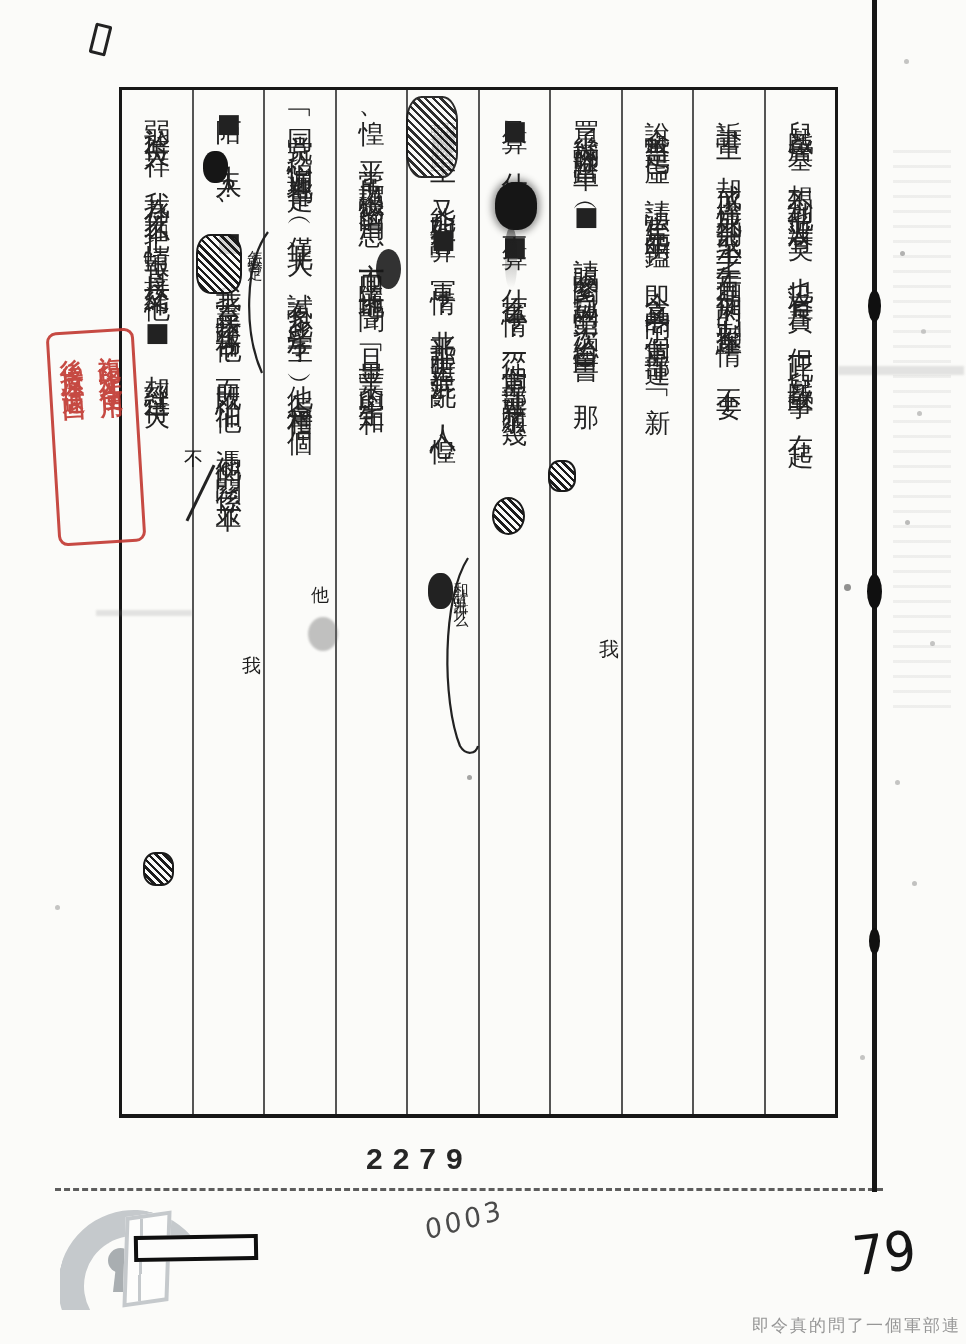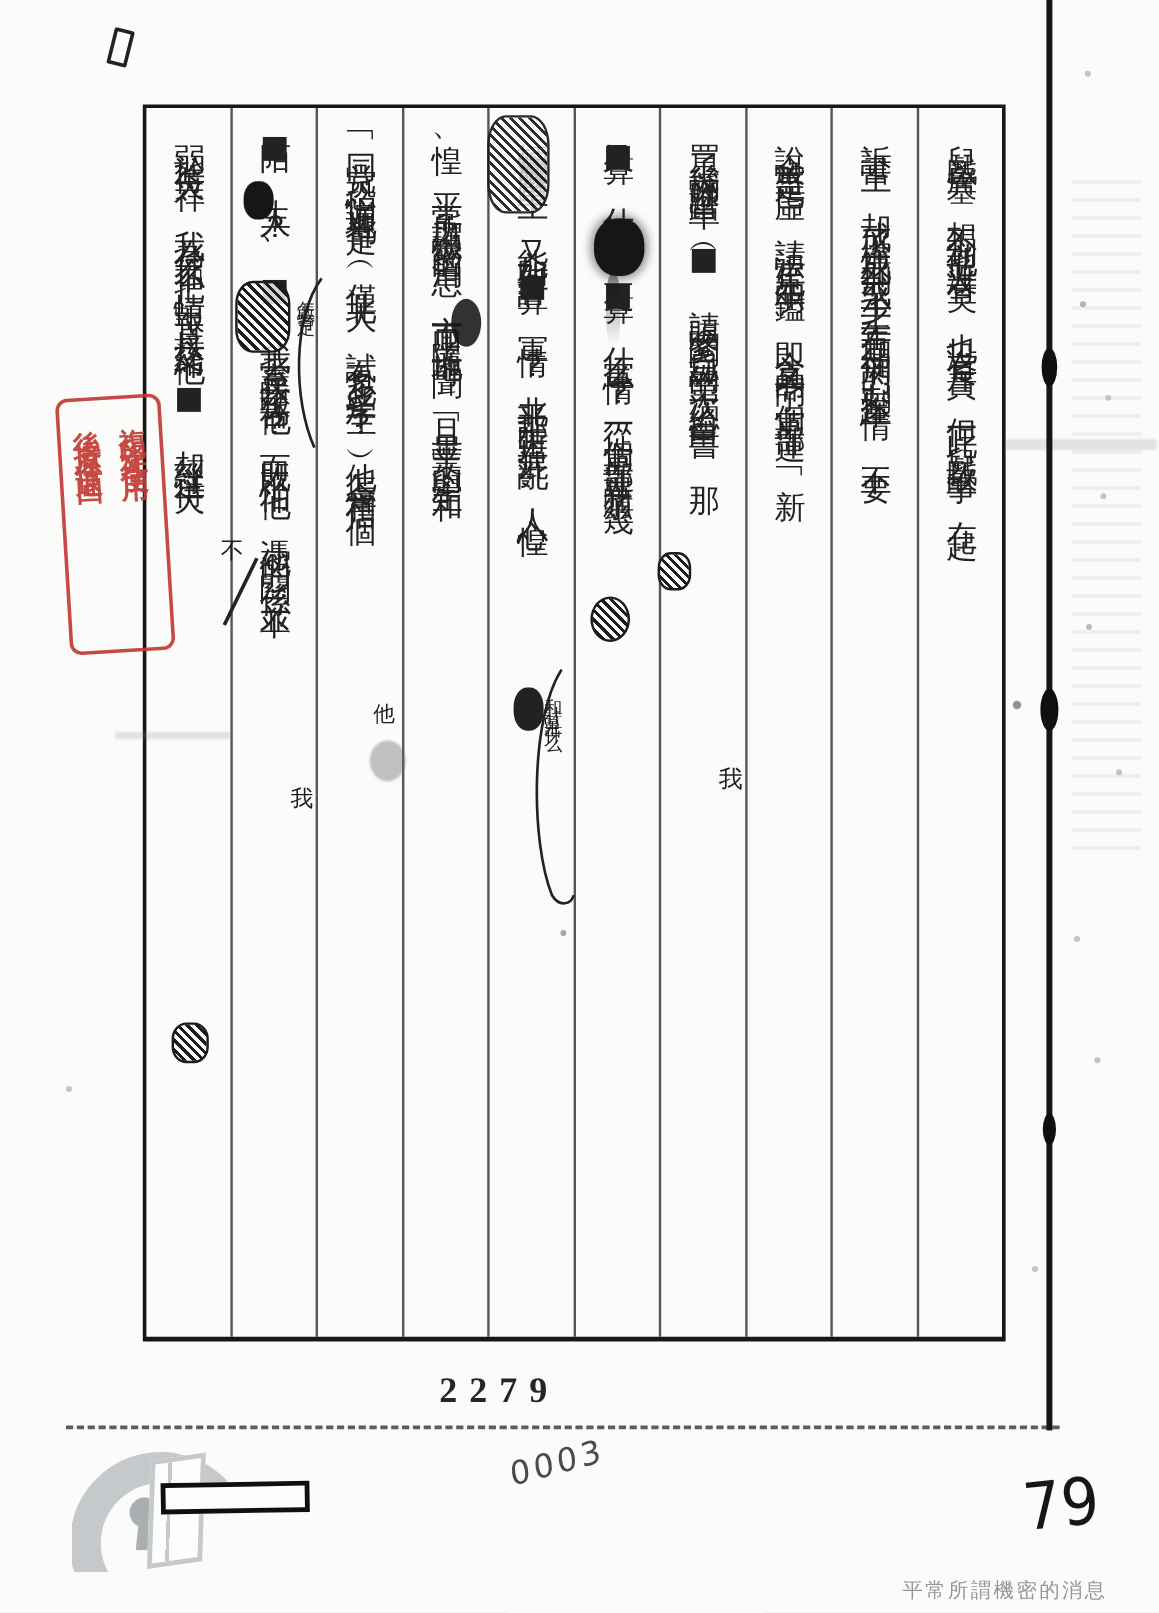--- a/index.html
+++ b/index.html
@@ -90,21 +90,21 @@
     box-shadow:
       901px 252px 0 1px rgba(70,70,70,.4), 918px 412px 0 1px rgba(70,70,70,.3),
       906px 521px 0 1px rgba(70,70,70,.35), 931px 642px 0 1px rgba(70,70,70,.3),
       896px 781px 0 1px rgba(70,70,70,.3), 913px 882px 0 1px rgba(70,70,70,.32),
       861px 1056px 0 1px rgba(70,70,70,.3), 905px 60px 0 1px rgba(70,70,70,.3),
       922px 330px 0 1px rgba(70,70,70,.25), 846px 586px 0 2px rgba(40,40,40,.5),
       56px 906px 0 1px rgba(70,70,70,.3), 468px 776px 0 1px rgba(60,60,60,.45); }
 
   
   #page-number { position:absolute; left:366px; top:1142px; z-index:6;
-    font-family:Liberation Serif, serif; font-size:30px; letter-spacing:10px;
+    font-family:Liberation Sans, sans-serif; font-size:30px; letter-spacing:10px;
     font-weight:600; color:#262626; }
   #doc-number { position:absolute; left:424px; top:1204px; z-index:6;
     font-size:27px; letter-spacing:3px; color:#4a4a4a;
     transform:rotate(-15deg) skewX(-6deg); }
   #corner-number { position:absolute; left:850px; top:1222px; z-index:6;
     font-size:54px; font-weight:500; color:#161616; transform:rotate(-6deg) scaleX(.92); }
   #watermark { position:absolute; left:752px; top:1314px; z-index:6;
     font-size:17px; letter-spacing:2px; color:#969696; }
 
   
@@ -180,21 +180,21 @@
   </svg>
 
   <div id="stamp">
     <span>複印文件使用</span>
     <span>後按原件退回</span>
   </div>
 
   <div id="page-number">2279</div>
   <div id="doc-number">0003</div>
   <div id="corner-number">79</div>
-  <div id="watermark">平常所謂機密的消息</div>
+  <div id="watermark">即令真的問了一個軍部連</div>
 
   <div id="archives-logo">
     <div class="logo-swoosh"></div>
     <div class="logo-keyhole-head"></div>
     <div class="logo-keyhole-stem"></div>
     <div class="logo-book"></div>
     <div class="logo-redacted-box"></div>
   </div>
 
 </div>

